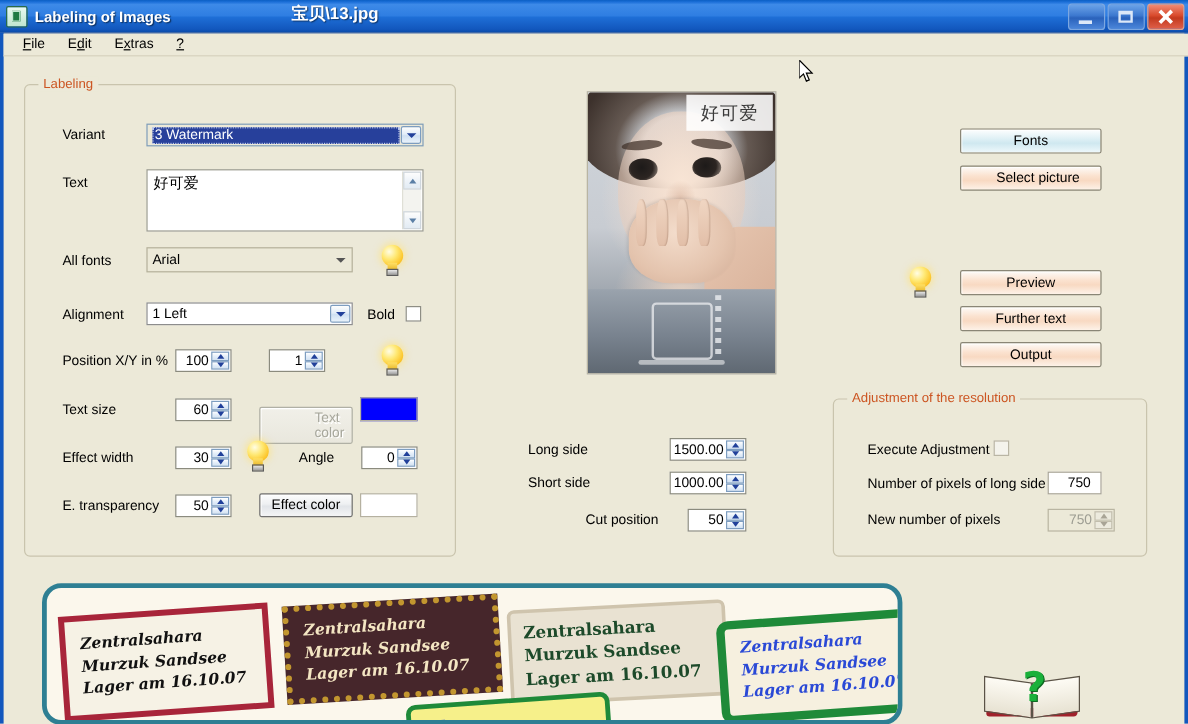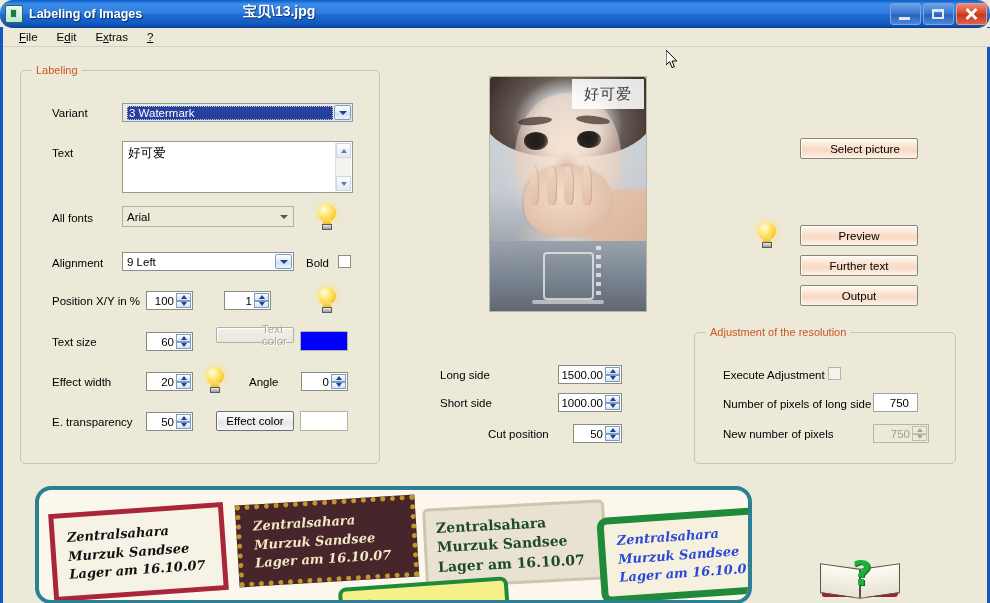--- a/index.html
+++ b/index.html
@@ -10,21 +10,21 @@
     font-size:11px;color:#000;
     -webkit-font-smoothing:none;
   }
   .window{position:absolute;inset:0;background:#ece9d8;}
 
   
   .titlebar{
     position:absolute;left:0;top:0;width:990px;height:27px;
     background:linear-gradient(to bottom,#0b5fc4 0%,#1b6fd8 6%,#3d8ae8 14%,#2f7ee2 48%,#1e6ed6 54%,#1257bd 90%,#0a4aa8 100%);
     border-bottom:1px solid #0a3f96;
-    display:flex;align-items:center;border-radius:13px;
+    display:flex;align-items:center;
   }
   .tb-icon{
     width:16px;height:16px;margin-left:5px;margin-right:6px;
     background:linear-gradient(to bottom,#eafaf0,#bfe6cf);
     border:1px solid #2a6b46;border-radius:2px;position:relative;flex:none;
   }
   .tb-icon:after{
     content:"";position:absolute;left:4px;top:3px;width:7px;height:9px;
     background:#1f7a43;box-shadow:inset 0 0 0 1px #bfe6cf;
   }
@@ -358,21 +358,21 @@
       </div>
   </div>
   <div class="bulb" style="left:315px;top:204px;">
     <div class="glass"></div>
       <div class="neck"></div>
       <div class="base"></div>
   </div>
 
   <div class="lbl" style="left:52px;top:257px;">Alignment</div>
   <div class="combo" style="left:122px;top:252px;width:172px;height:19px;">
-    <span>9 Left</span>
+    <span>1 Left</span>
     <div class="arrowbox">
         <div class="chev"></div>
       </div>
   </div>
   <div class="lbl" style="left:306px;top:257px;">Bold</div>
   <div class="checkbox" style="left:338px;top:255px;"></div>
 
   <div class="lbl" style="left:52px;top:295px;">Position X/Y in %</div>
   <div class="spin" style="left:146px;top:291px;width:47px;height:19px;">
     <span>100</span>
@@ -407,28 +407,28 @@
     <span>60</span>
     <div class="sp-btns">
         <div class="sp-b">
           <div class="sp-up"></div>
         </div>
         <div class="sp-b">
           <div class="sp-dn"></div>
         </div>
       </div>
   </div>
-  <div class="btn3d disabled" style="left:216px;top:327px;width:78px;height:16px;padding-left:45px;">
+  <div class="btn3d disabled" style="left:216px;top:339px;width:78px;height:31px;padding-left:45px;">
     <span>Text color</span>
   </div>
   <div class="swatch" style="left:300px;top:331px;width:48px;height:20px;background:#0000ff;"></div>
 
   <div class="lbl" style="left:52px;top:376px;">Effect width</div>
   <div class="spin" style="left:146px;top:372px;width:47px;height:19px;">
-    <span>20</span>
+    <span>30</span>
     <div class="sp-btns">
         <div class="sp-b">
           <div class="sp-up"></div>
         </div>
         <div class="sp-b">
           <div class="sp-dn"></div>
         </div>
       </div>
   </div>
   <div class="bulb" style="left:203px;top:367px;">
@@ -481,20 +481,23 @@
         <div class="pv-fing" style="left:26%;"></div>
         <div class="pv-fing" style="left:46%;"></div>
         <div class="pv-fing" style="left:66%;"></div>
       </div>
       <div class="pv-shirt"></div>
       <div class="pv-zip"></div>
     </div>
     <div class="pv-wm">好可爱</div>
   </div>
 
+  <div class="abtn blue" style="left:800px;top:107px;">
+    <span>Fonts</span>
+  </div>
   <div class="abtn peach" style="left:800px;top:138px;padding-left:12px;">
     <span>Select picture</span>
   </div>
 
   <div class="bulb" style="left:755px;top:222px;">
     <div class="glass"></div>
       <div class="neck"></div>
       <div class="base"></div>
   </div>
 

